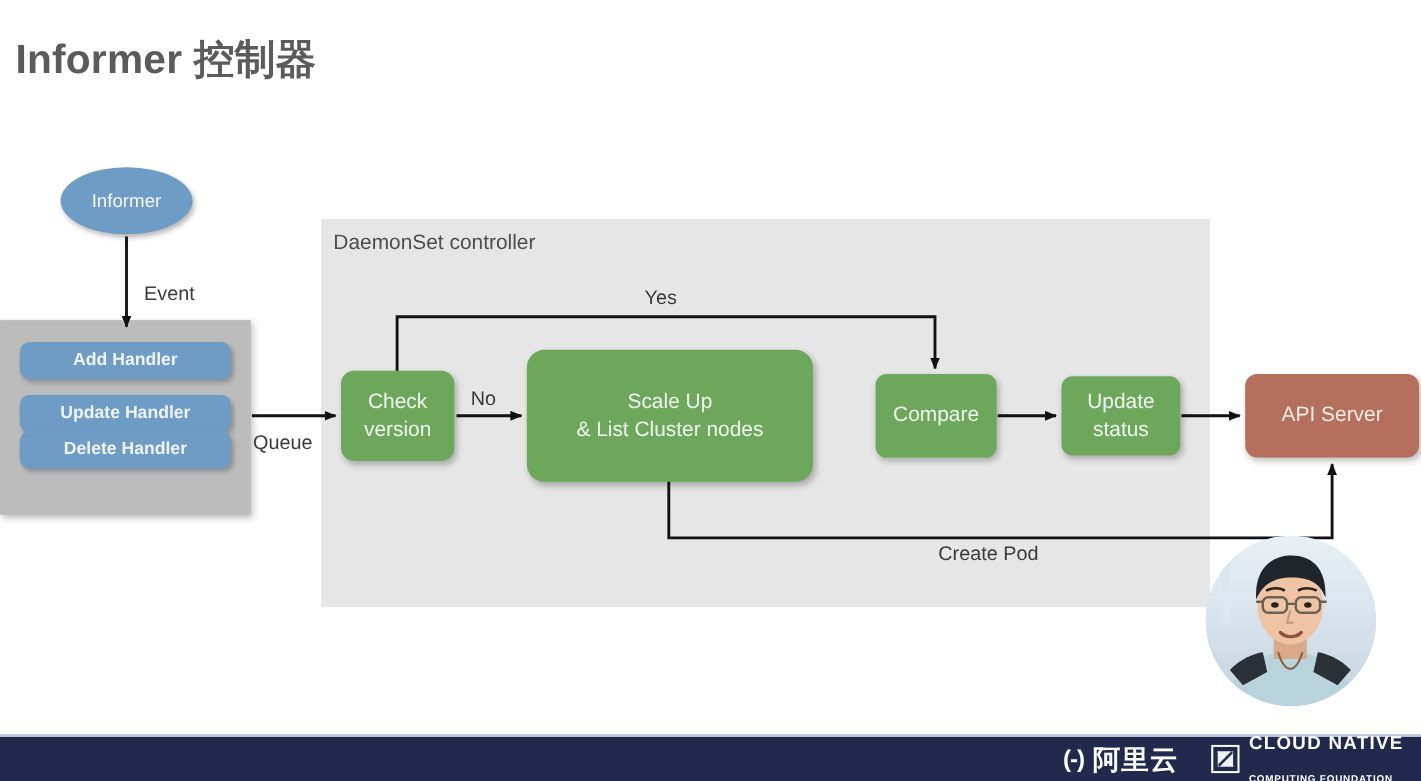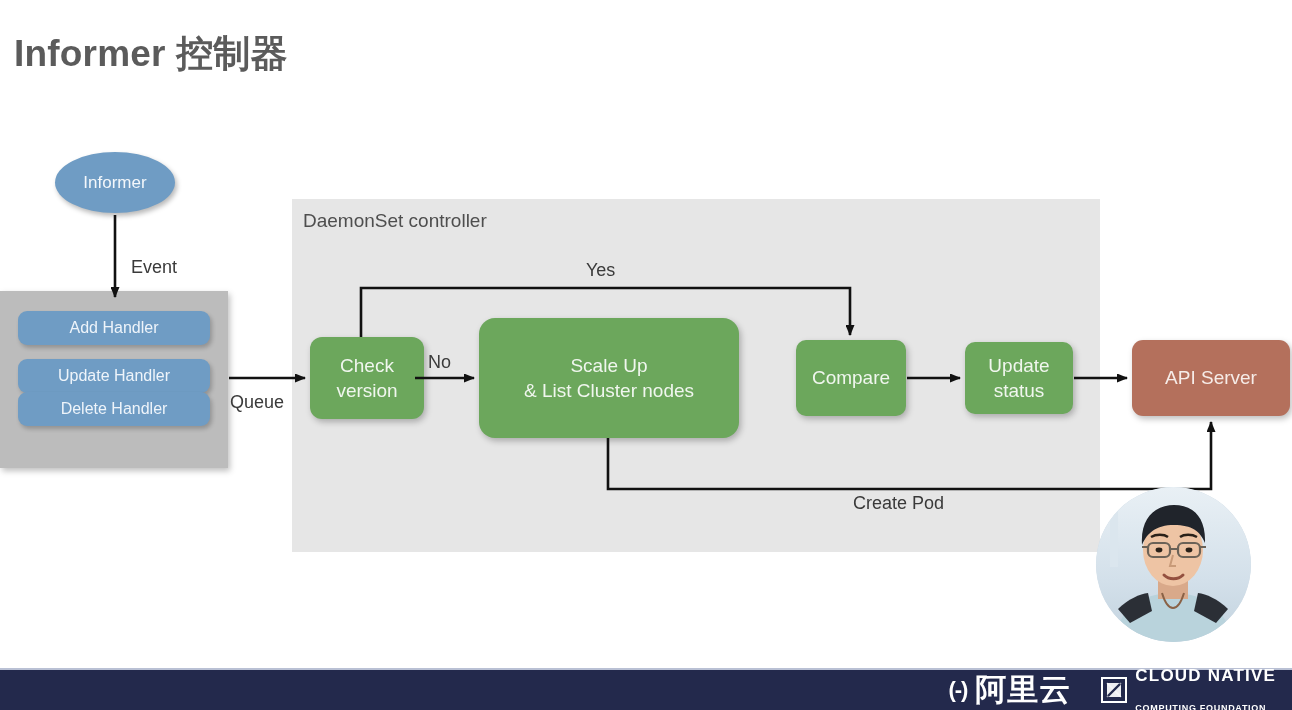--- a/index.html
+++ b/index.html
@@ -57,20 +57,21 @@
 
   
   #handler-panel {
     position: absolute;
     left: 0px;
     top: 291px;
     width: 228px;
     height: 177px;
     background: #bcbcbc;
     box-shadow: 2px 3px 6px rgba(0,0,0,0.25);
+    font-weight: bold;
   }
   .handler-box {
     position: absolute;
     left: 18px;
     width: 192px;
     height: 34px;
     background: #6f9cc4;
     border-radius: 9px;
     box-shadow: 2px 3px 4px rgba(0,0,0,0.22);
     display: flex;
@@ -106,21 +107,21 @@
     position: absolute;
     background: #6ca75c;
     box-shadow: 2px 3px 6px rgba(0,0,0,0.26);
     display: flex;
     align-items: center;
     justify-content: center;
     text-align: center;
     color: #f0f6ee;
     line-height: 1.32;
   }
-  #box-check   { left: 310px; top: 337px; width: 114px; height: 82px; border-radius: 12px; font-size: 19px; }
+  #box-check   { left: 310px; top: 337px; width: 103px; height: 82px; border-radius: 12px; font-size: 19px; }
   #box-scale   { left: 479px; top: 318px; width: 260px; height: 120px; border-radius: 16px; font-size: 19px; }
   #box-compare { left: 796px; top: 340px; width: 110px; height: 76px; border-radius: 10px; font-size: 19px; }
   #box-update  { left: 965px; top: 342px; width: 108px; height: 72px; border-radius: 10px; font-size: 19px; }
 
   
   #box-apiserver {
     position: absolute;
     left: 1132px;
     top: 340px;
     width: 158px;
@@ -196,21 +197,21 @@
     gap: 8px;
   }
   #aliyun-mark {
     color: #ffffff;
     font-size: 22px;
     font-weight: bold;
     letter-spacing: -1px;
   }
   #aliyun-text {
     color: #ffffff;
-    font-size: 31px;
+    font-size: 25px;
     font-weight: bold;
     letter-spacing: 1px;
   }
   #cncf-text-wrap {
     display: flex;
     flex-direction: column;
     justify-content: center;
     line-height: 1;
   }
   #cncf-title {

